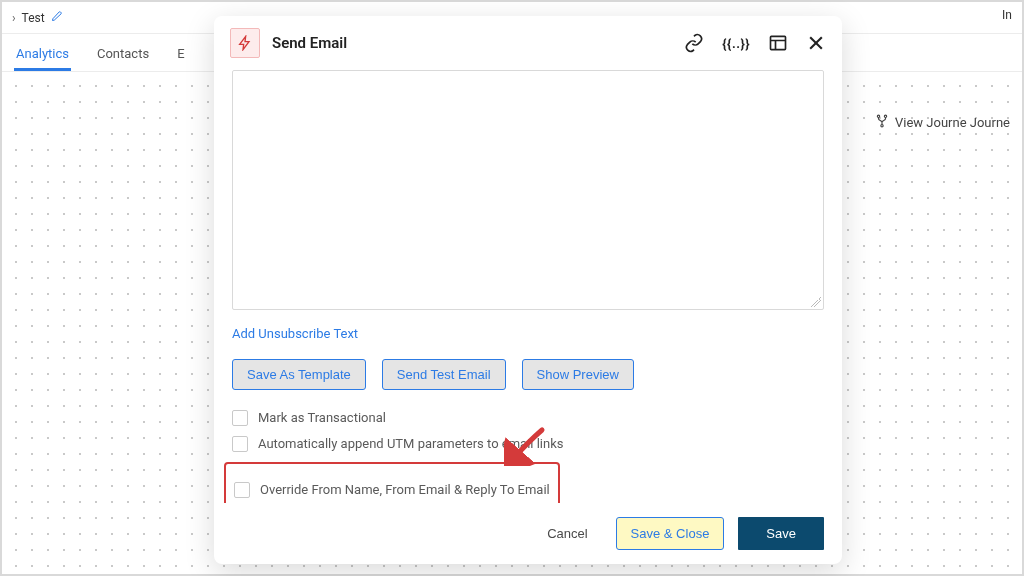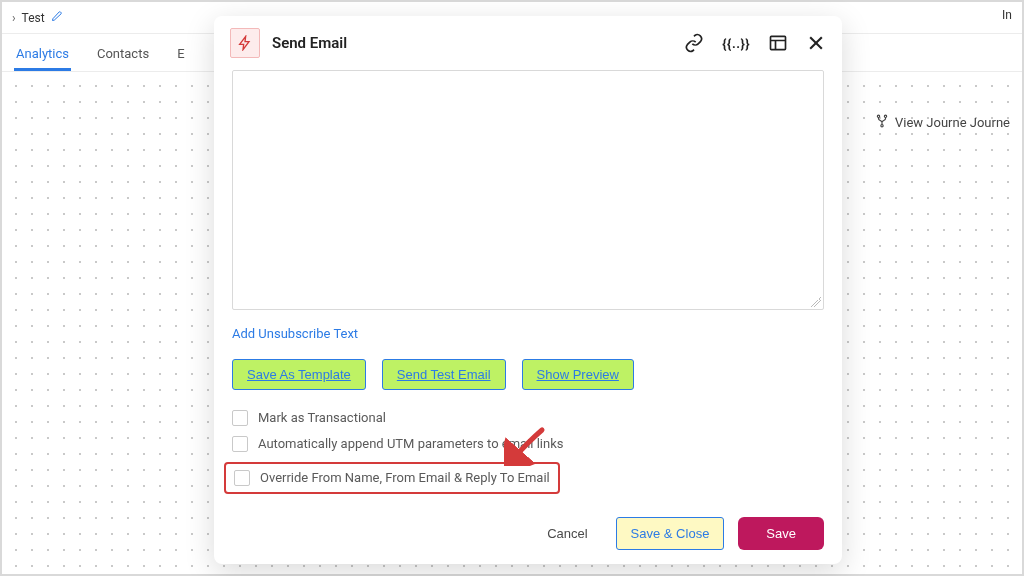--- a/index.html
+++ b/index.html
@@ -37,35 +37,35 @@
   .hact { cursor: pointer; color: #222; }
   .tokens { font-weight: 700; font-size: 13px; letter-spacing: 0.5px; }
 
   .modal-body { flex: 1; padding: 0 18px; overflow: hidden; }
   .textarea { width: 100%; height: 240px; border: 1px solid #d9d9d9; border-radius: 2px; resize: both; background: #fff; position: relative; }
   .textarea::after { content: ""; position: absolute; right: 2px; bottom: 2px; width: 10px; height: 10px;
     background: linear-gradient(135deg, transparent 0 50%, #bbb 50% 55%, transparent 55% 65%, #bbb 65% 70%, transparent 70%); }
 
   .unsub { margin-top: 16px; color: #2c7be5; font-size: 13px; cursor: pointer; }
   .btn-row { margin-top: 18px; display: flex; gap: 16px; }
-  .btn-outline { border: 1px solid #2c7be5; color: #2c7be5; background: #bef264; padding: 7px 14px; font-size: 13px; border-radius: 3px; cursor: pointer; text-decoration: underline; }
+  .btn-outline { border: 1px solid #2c7be5; color: #2c7be5; background: #e5e5e5; padding: 7px 14px; font-size: 13px; border-radius: 3px; cursor: pointer; }
 
   .check-list { margin-top: 20px; display: flex; flex-direction: column; gap: 10px; }
   .check-row { display: flex; align-items: flex-start; gap: 10px; font-size: 13px; color: #5a5a5a; }
   .check-row .cb { width: 16px; height: 16px; border: 1px solid #c9c9c9; border-radius: 2px; background: #fff; cursor: pointer; flex-shrink: 0; }
-  .highlight { border: 2px solid #d43a3a; border-radius: 4px; padding: 6px 8px; margin-left: -8px; margin-right: 0; width: fit-content; }
+  .highlight { border: 2px solid #d43a3a; border-radius: 4px; padding: 18px 8px; margin-left: -8px; margin-right: 0; width: fit-content; }
 
   
   .arrow { position: absolute; left: 502px; top: 422px; pointer-events: none; }
   .arrow svg { width: 42px; height: 42px; }
 
   .modal-footer { padding: 14px 18px; display: flex; justify-content: flex-end; gap: 14px; border-top: 0; }
   .btn-text { background: transparent; border: none; color: #4a4a4a; font-size: 13px; padding: 8px 14px; cursor: pointer; }
   .btn-outline2 { border: 1px solid #2c7be5; color: #2c7be5; background: #fef9c3; padding: 8px 14px; font-size: 13px; border-radius: 3px; cursor: pointer; }
-  .btn-primary { background: #be185d; color: #fff; border: none; padding: 8px 28px; font-size: 13px; border-radius: 6px; cursor: pointer; text-align: center; }
+  .btn-primary { background: #0c4a6e; color: #fff; border: none; padding: 8px 28px; font-size: 13px; border-radius: 1px; cursor: pointer; text-align: center; }
 </style>
 </head>
 <body>
 
 <div class="frame">
   <div class="page-bg">
     <div class="breadcrumb">
       <span class="chev">›</span>
       <span>Test</span>
       <span class="pencil">

